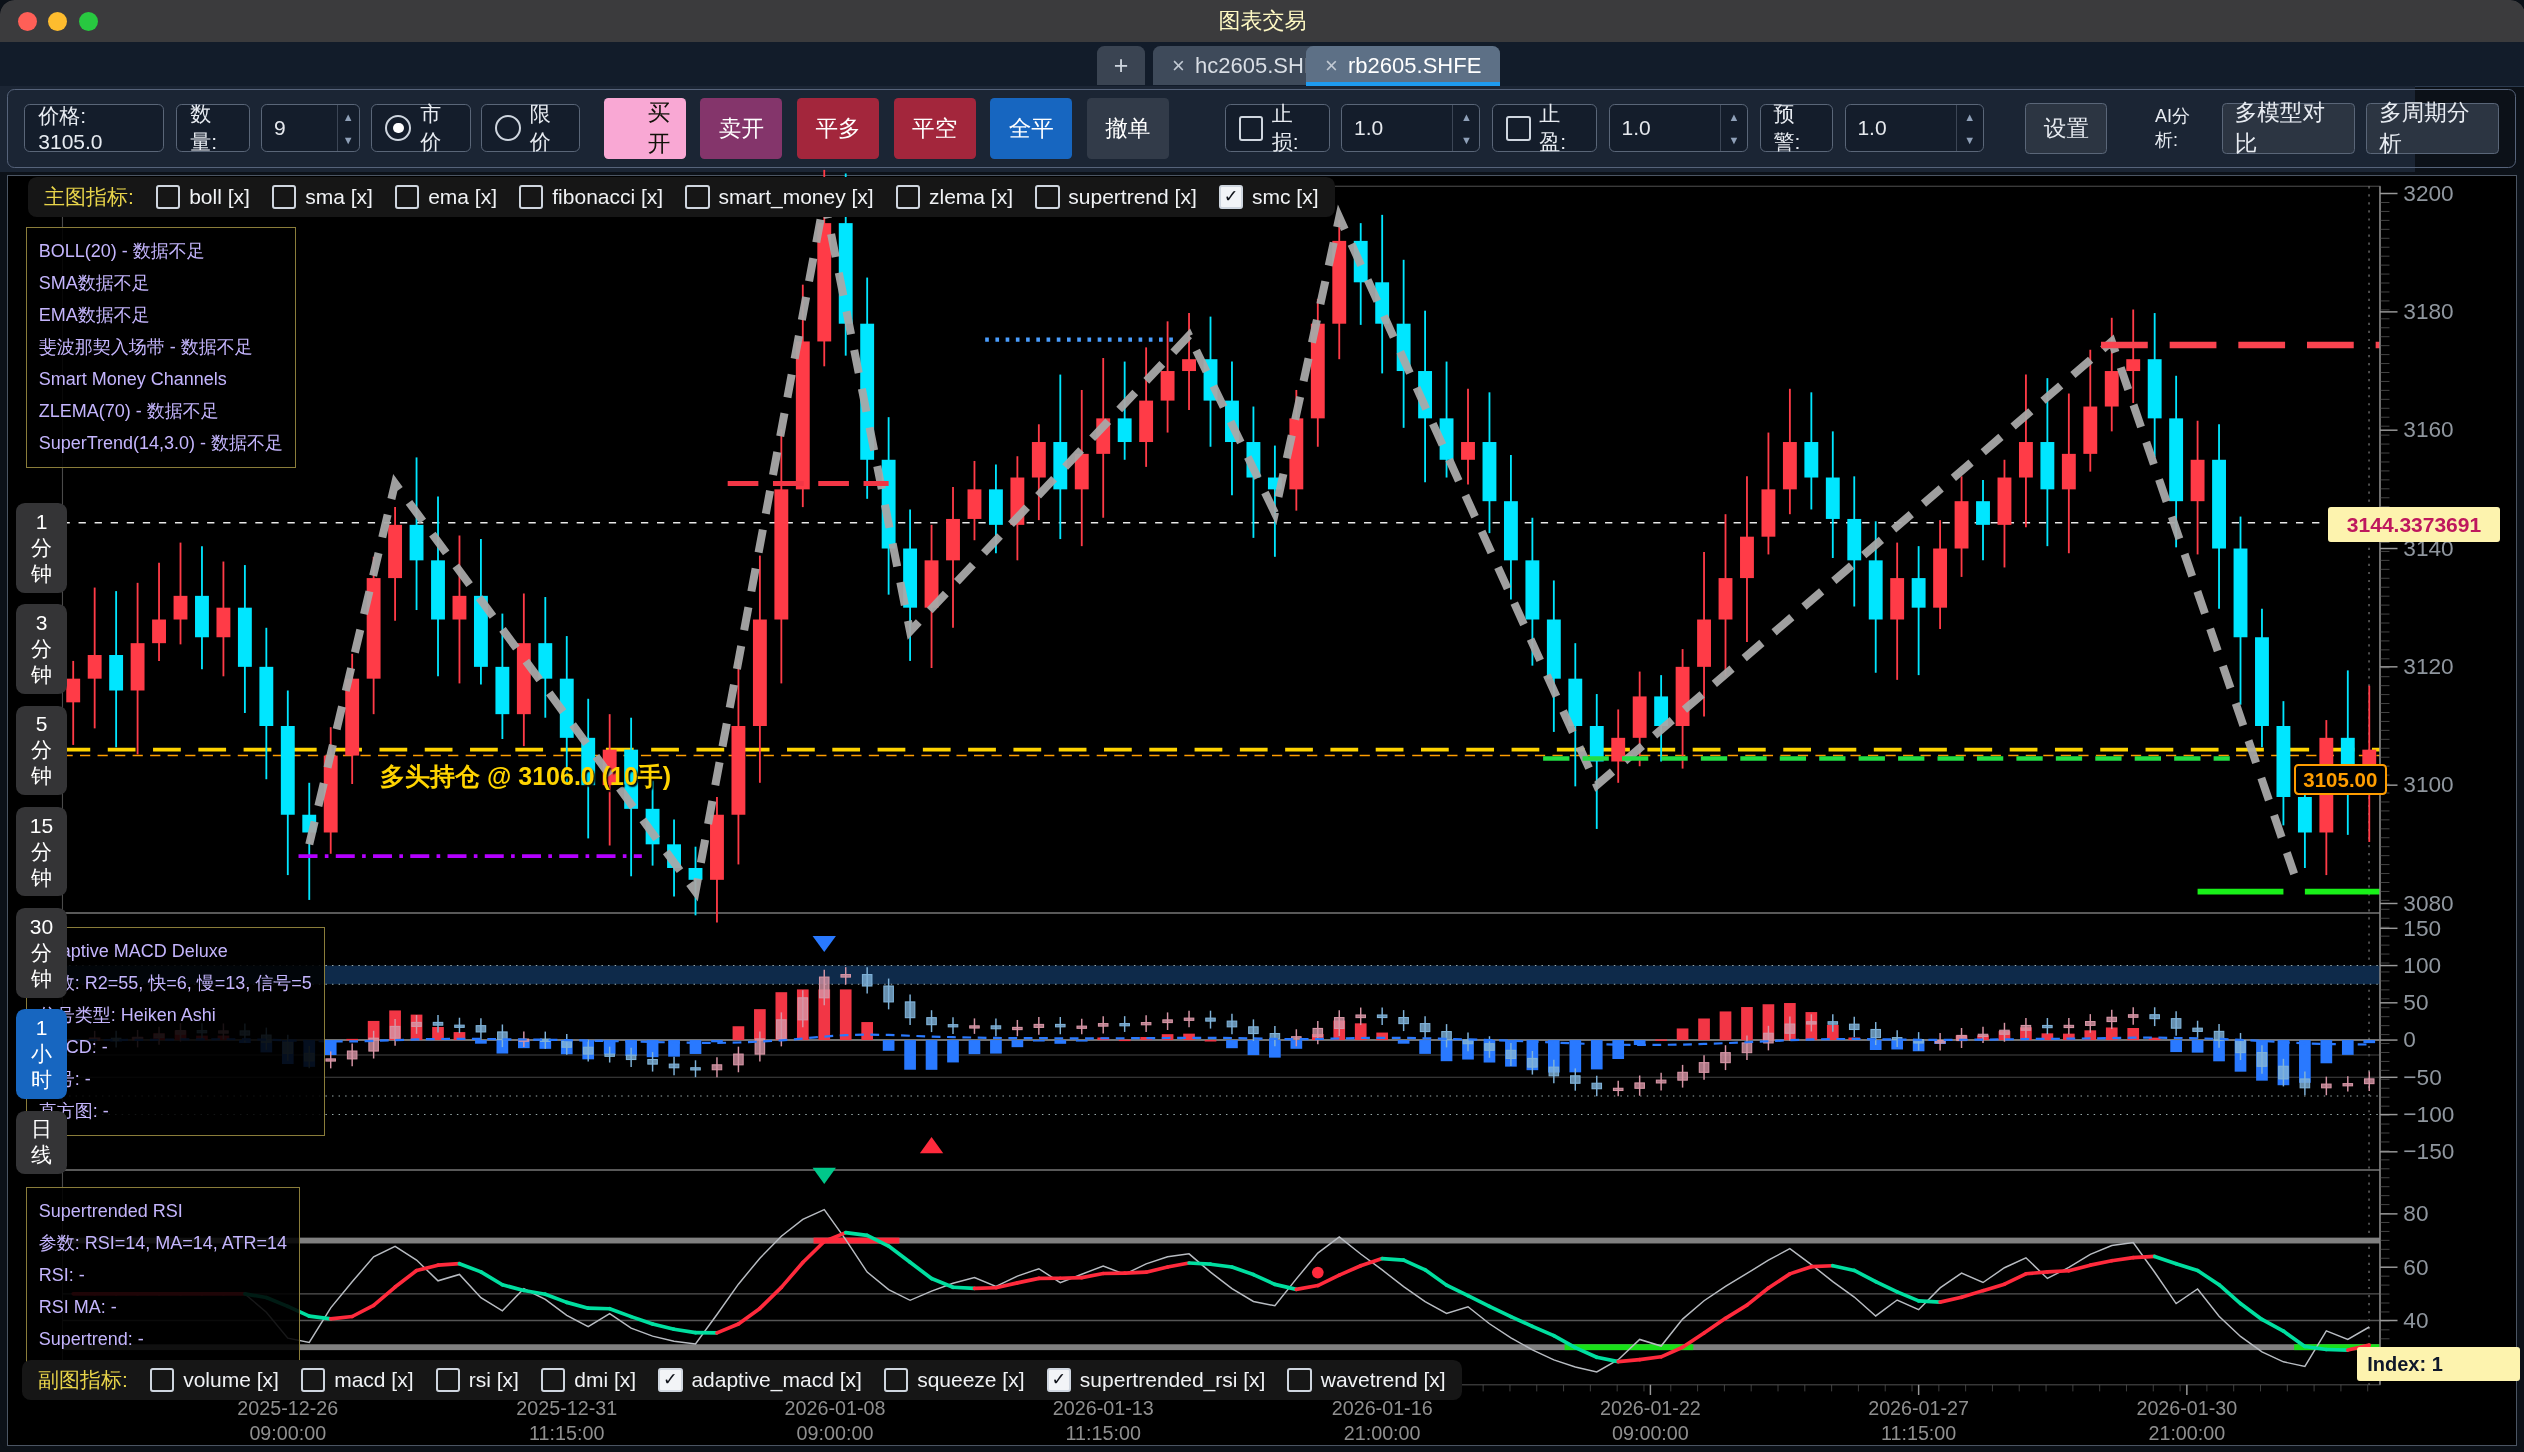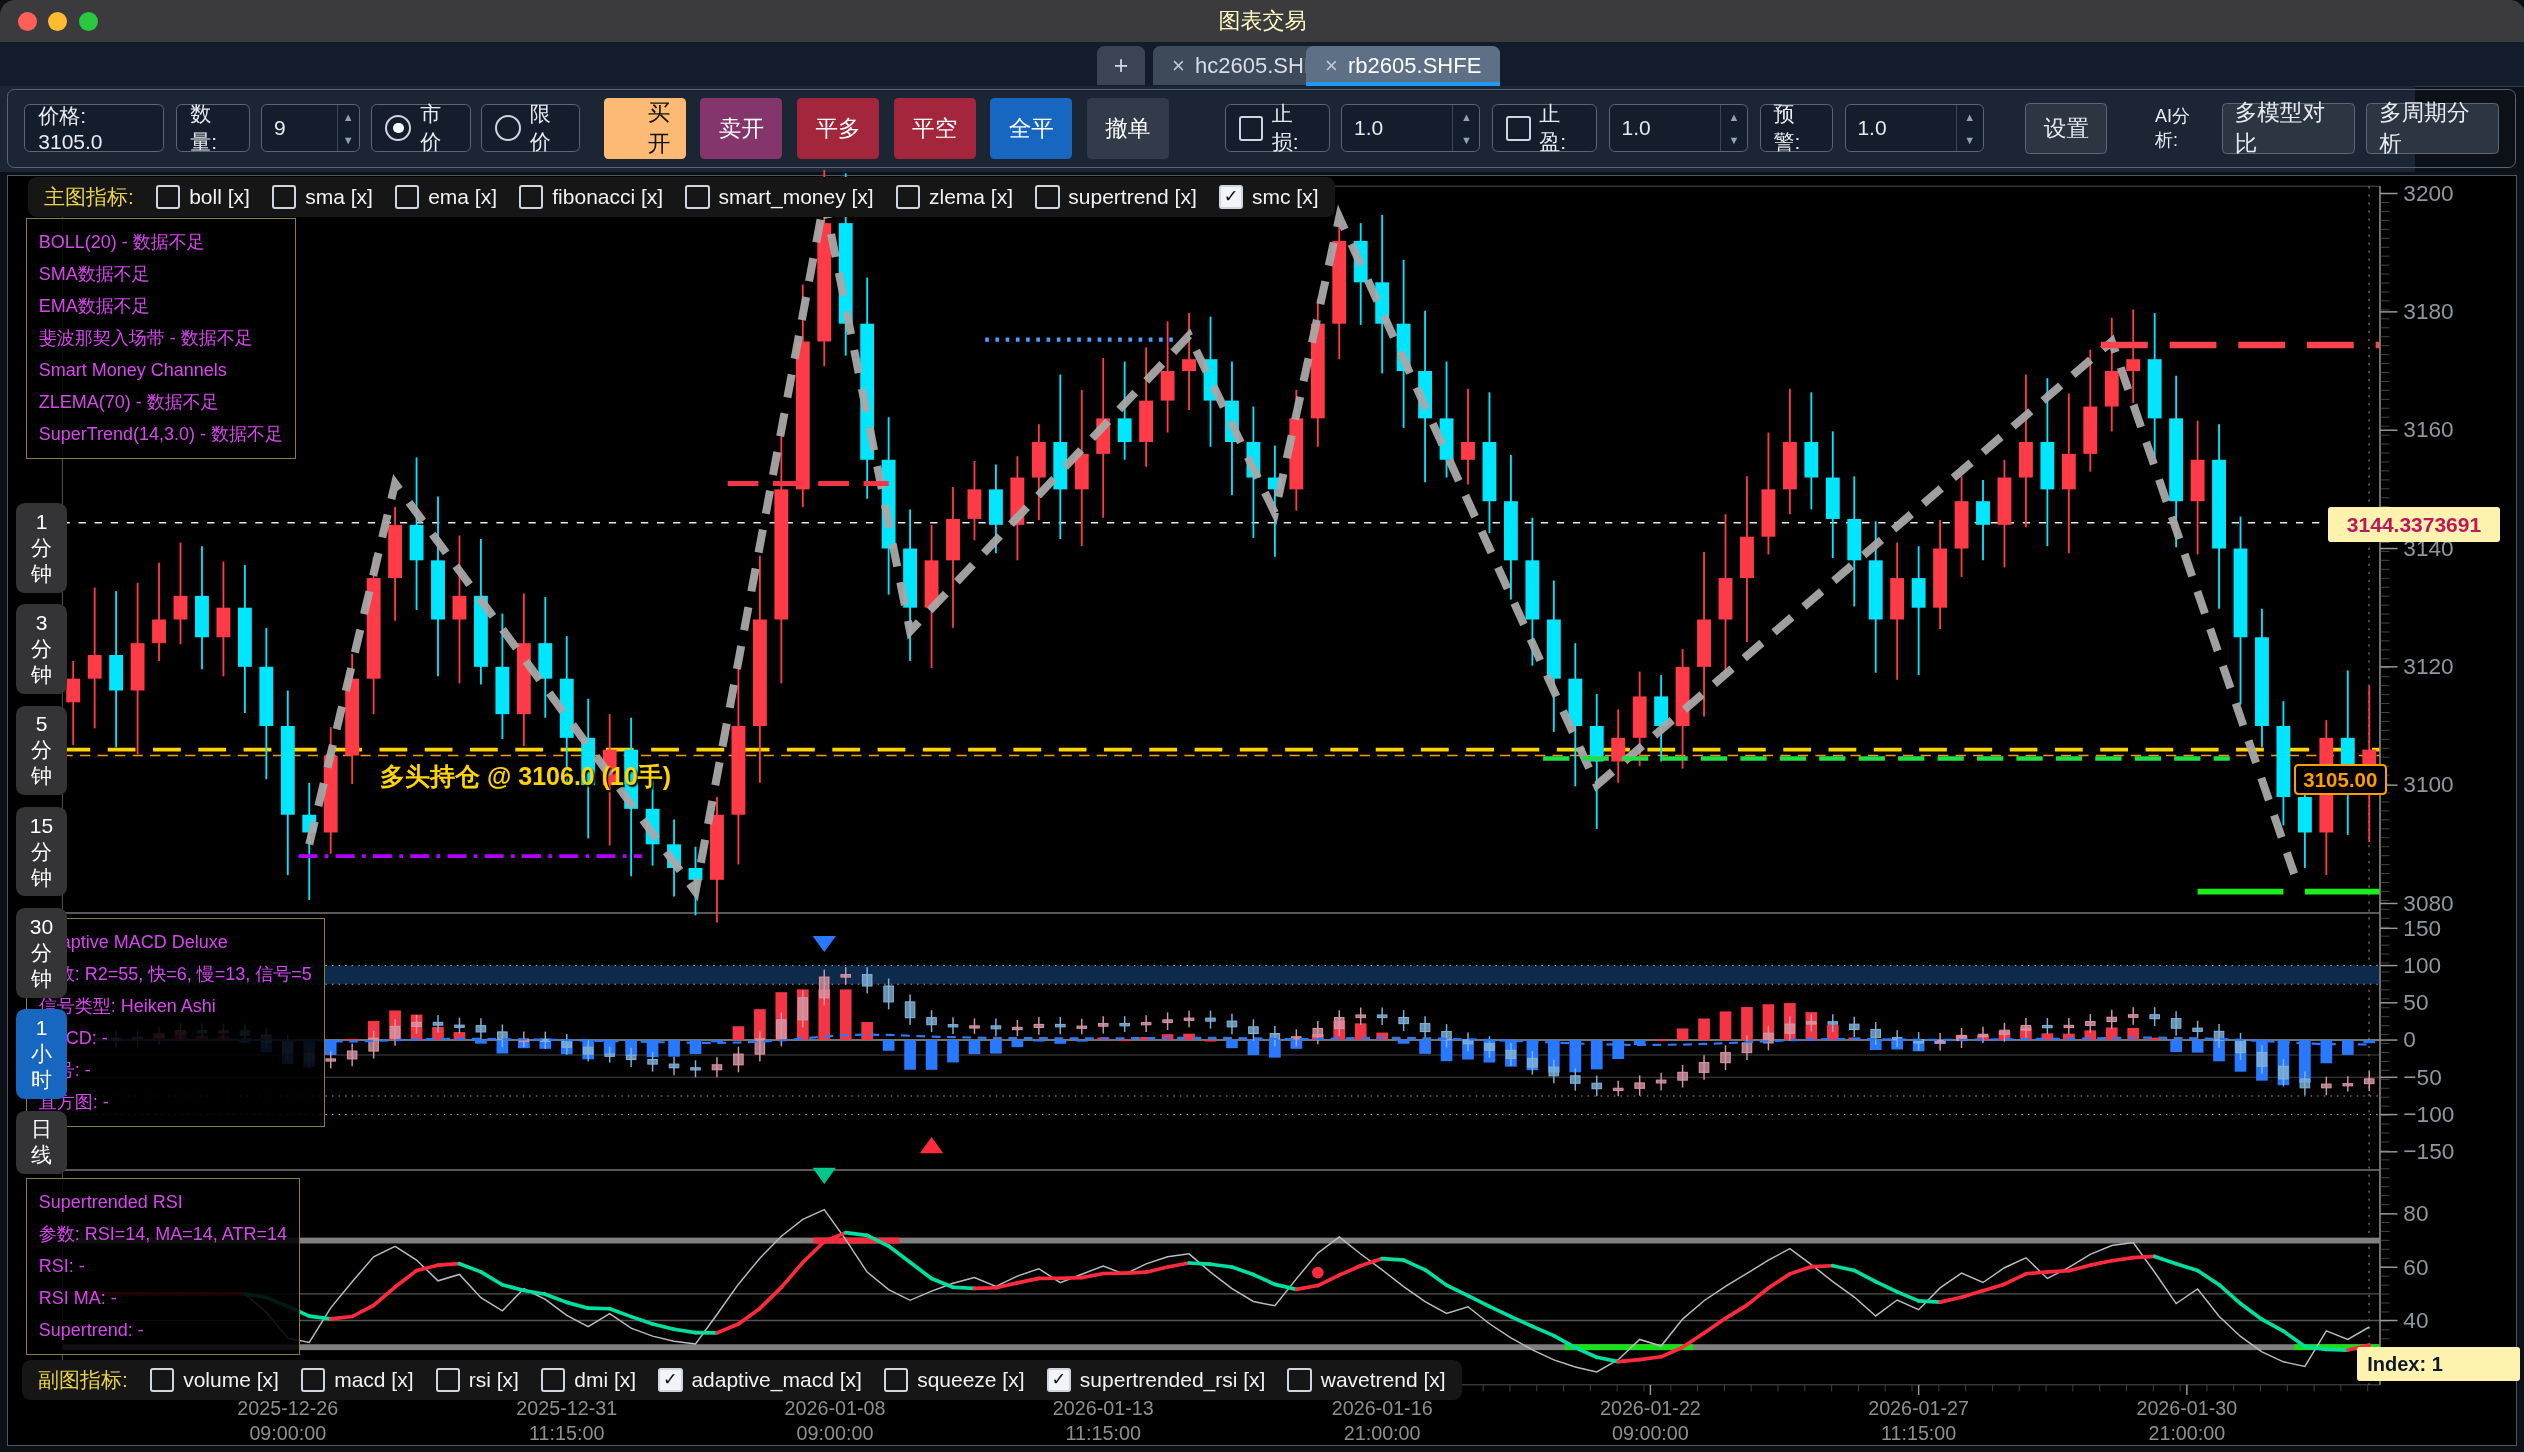--- a/index.html
+++ b/index.html
@@ -43,22 +43,22 @@
   #ai-label{font-size:18px;color:#e8ecf2;margin-left:36px;}
   
   #chartbg{left:7.3px;top:175px;width:2510px;height:1271px;background:#000;border:0.7px solid #4b5563;box-sizing:border-box;}
   #chartsvg{left:0;top:0;width:2525px;height:1452px;}
   
   .indrow{display:flex;align-items:center;gap:22px;background:#161616;border-radius:8.8px;
           padding:5.8px 16px;font-size:21px;}
   .indrow .rowtitle{color:#e8d44a;}
   .inditem{display:flex;align-items:center;color:#f0f2f5;}
   
-  .legend{background:rgba(0,0,0,.88);border:1.5px solid #8a7d3a;color:#d946ef;font-size:18px;
-          padding:7.3px 11.7px;line-height:32px;white-space:nowrap;}
+  .legend{background:rgba(0,0,0,.88);border:1.5px solid #8a7d3a;color:#c4b5fd;font-size:18px;
+          padding:7.3px 11.7px;line-height:32px;white-space:nowrap;margin-top:9px;}
   
   #tfbar{left:16px;top:503px;width:51px;display:flex;flex-direction:column;gap:11.7px;z-index:6;}
   .tfbtn{background:#343436;border-radius:8.8px;color:#fff;font-size:21px;line-height:26px;
          text-align:center;padding:5.8px 1.5px;white-space:pre-line;}
   .tfbtn.active{background:#1766c0;}
   
   #tag-price{left:2328px;top:507px;width:172px;height:35px;background:#fdf3ae;color:#be185d;font-size:21px;
              font-weight:bold;display:flex;align-items:center;justify-content:center;border-radius:2.9px;z-index:4;}
   #tag-level{left:2294px;top:764px;padding:1.5px 7.3px;border:2.2px solid #ff9d00;border-radius:4.4px;background:#000;
              color:#ff9d00;font-size:20.5px;font-weight:bold;z-index:4;}
@@ -112,21 +112,21 @@
             <span class="dot"></span>
           </span>
           <span>市价</span>
         </div>
         <div class="tbox">
           <span class="radio"></span>
           <span>限价</span>
         </div>
       </div>
     <div id="trade-buttons" style="display:flex;gap:14.6px;margin-left:11.7px">
-        <div class="btn" style="background: #fdba74; color: rgb(16, 16, 8); padding-left: 44px;">买开</div>
+        <div class="btn" style="background: #f9a8d4; color: rgb(16, 16, 8); padding-left: 44px;">买开</div>
         <div class="btn" style="background: rgb(132, 53, 107); color: rgb(255, 255, 255);">卖开</div>
         <div class="btn" style="background: rgb(163, 38, 60); color: rgb(255, 255, 255);">平多</div>
         <div class="btn" style="background: rgb(163, 38, 60); color: rgb(255, 255, 255);">平空</div>
         <div class="btn" style="background: rgb(23, 102, 192); color: rgb(255, 255, 255);">全平</div>
         <div class="btn" style="background: rgb(50, 59, 73); color: rgb(255, 255, 255);">撤单</div>
       </div>
     <div class="tbox" style="margin-left:44px">
       <span class="cbsq"></span>
       <span>止损:</span>
     </div>

